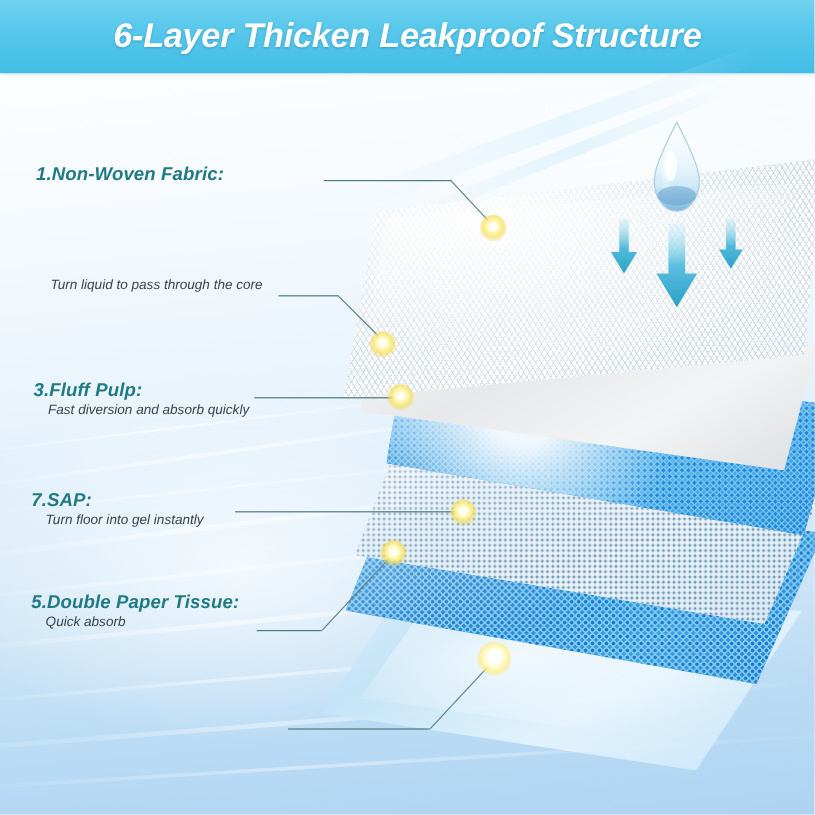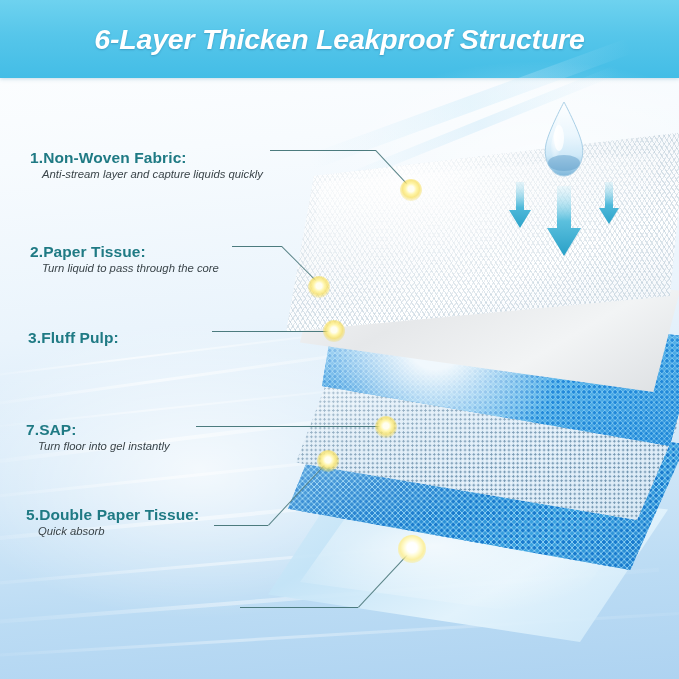--- a/index.html
+++ b/index.html
@@ -11,21 +11,21 @@
   #stage {
     position: relative;
     width: 679px; height: 679px;
     overflow: hidden;
     background: linear-gradient(175deg, #ffffff 0%, #f7fbfe 22%, #eaf4fc 46%, #d3e8f8 68%, #bcdcf4 84%, #aed3f1 100%);
   }
 
   
   #header {
     position: absolute; left: 0; top: 0;
-    width: 679px; height: 78px;
+    width: 679px; height: 61px;
     background: linear-gradient(180deg, #6ed2ef 0%, #56c6ea 45%, #43bde6 100%);
     display: flex; align-items: center; justify-content: center;
     box-shadow: 0 1px 4px rgba(40,120,160,.25);
   }
   #title {
     color: #ffffff;
     font-size: 28.5px;
     font-weight: bold;
     font-style: italic;
     letter-spacing: -0.2px;
@@ -92,24 +92,23 @@
     background: radial-gradient(circle at 50% 45%, #fffef0 0 18%, #fff5a8 34%, rgba(248,224,96,.75) 52%, rgba(240,210,60,.22) 72%, rgba(240,210,60,0) 100%);
   }
   .dot.bright {
     background: radial-gradient(circle at 50% 45%, #ffffff 0 24%, #fffbd0 40%, rgba(255,238,140,.8) 58%, rgba(250,226,90,.22) 78%, rgba(250,226,90,0) 100%);
   }
 
   
   .label { position: absolute; white-space: nowrap; }
   .label .head {
     color: #1f7a84;
-    font-size: 15.5px; font-weight: bold; 
+    font-size: 15.5px; font-weight: bold; font-style: italic;
     letter-spacing: .1px;
     display:block;
-    margin-top:12px;
   }
   .label .sub {
     color: #3a4449;
     font-size: 11.3px; font-style: italic;
     display:block;
     margin: 1px 0 0 12px;
   }
 
   
   #droplet { position:absolute; pointer-events:none; }
@@ -281,30 +280,29 @@
 
   <div class="dot" style="left:411px; top:190px;"></div>
   <div class="dot" style="left:319px; top:287px;"></div>
   <div class="dot" style="left:334px; top:331px;"></div>
   <div class="dot" style="left:386px; top:427px;"></div>
   <div class="dot" style="left:328px; top:461px;"></div>
   <div class="dot bright" style="left:412px; top:549px; width:28px; height:28px; margin:-14px 0 0 -14px;"></div>
 
   <div class="label" style="left:30px; top:137px;">
     <span class="head">1.Non-Woven Fabric:</span>
-    <span class="sub">Anti-stream layer and capture liquids quickly</span>
   </div>
 
   <div class="label" style="left:30px; top:231px;">
-    <span class="head">2.Paper Tissue:</span>
     <span class="sub">Turn liquid to pass through the core</span>
   </div>
 
   <div class="label" style="left:28px; top:317px;">
     <span class="head">3.Fluff Pulp:</span>
+    <span class="sub">Fast diversion and absorb quickly</span>
   </div>
 
   <div class="label" style="left:26px; top:409px;">
     <span class="head">7.SAP:</span>
     <span class="sub">Turn floor into gel instantly</span>
   </div>
 
   <div class="label" style="left:26px; top:494px;">
     <span class="head">5.Double Paper Tissue:</span>
     <span class="sub">Quick absorb</span>

